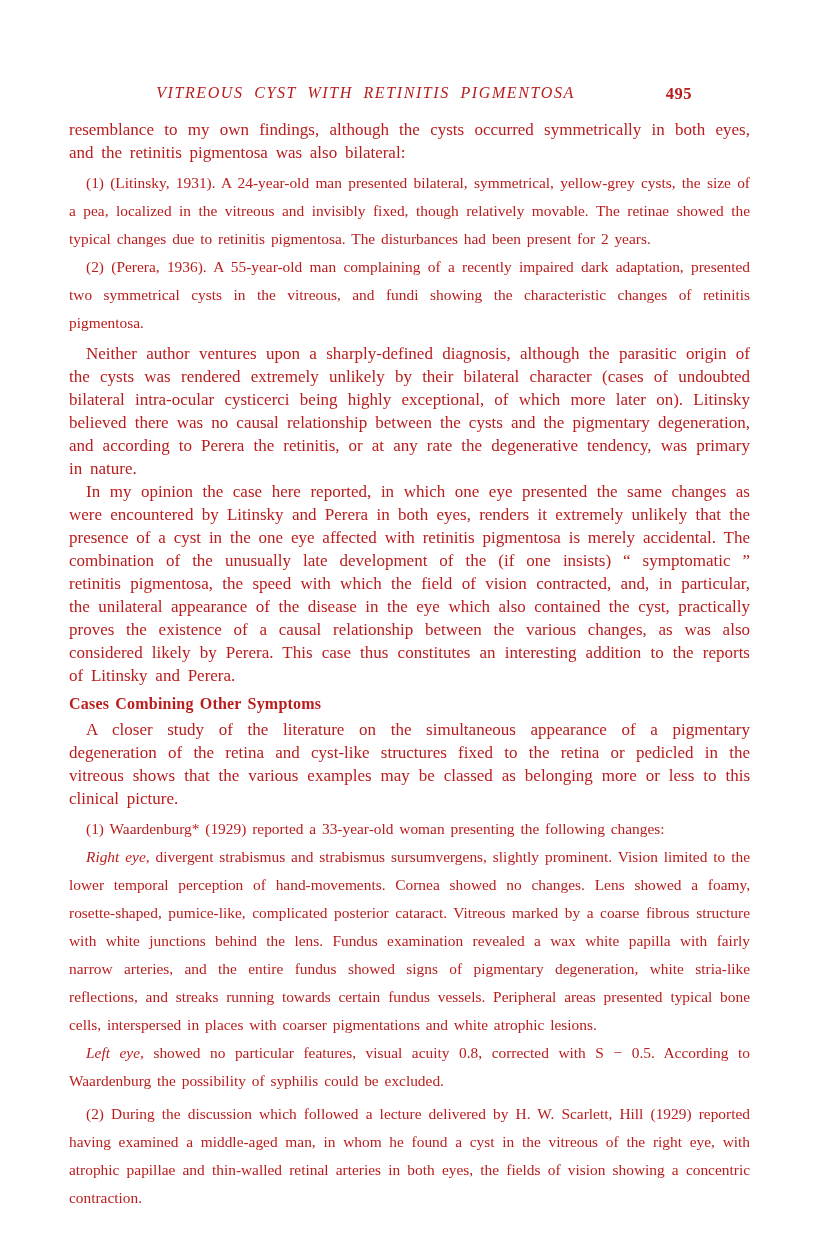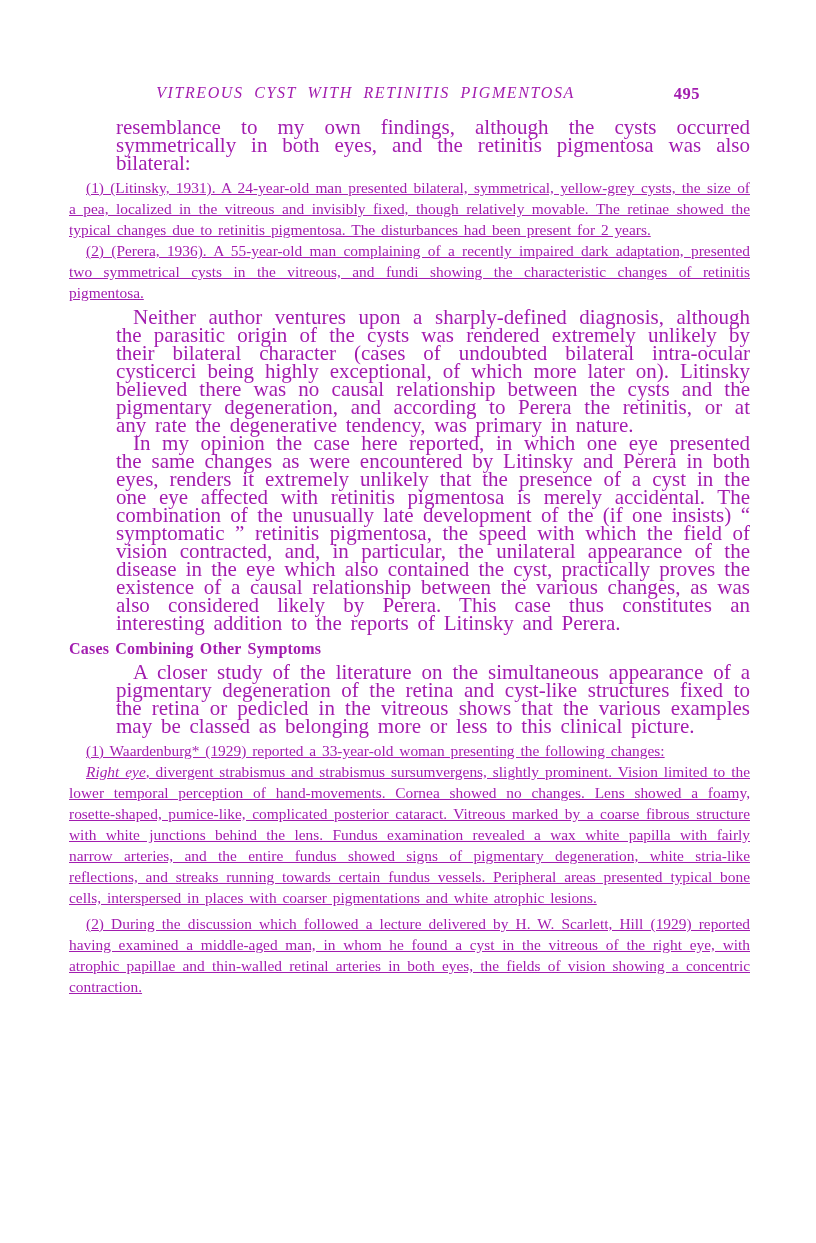--- a/index.html
+++ b/index.html
@@ -1,21 +1,21 @@
 <!DOCTYPE html>
 <html><head>
 <meta charset="utf-8">
 <style>
   html, body { margin: 0; padding: 0; background: #e8e8e8; }
   .page {
     position: relative;
     width: 816px;
     height: 1243px;
     background: #ffffff;
-    color: #a21caf;
+    color: #b91c1c;
     font-family: "Liberation Serif", "DejaVu Serif", serif;
     overflow: hidden;
   }
   .text-block {
     position: absolute;
     left: 69px;
     top: 84px;
     width: 681px;
   }
   .running-head {
@@ -27,41 +27,39 @@
   .journal-title {
     font-style: italic;
     font-size: 16px;
     letter-spacing: 1.6px;
     word-spacing: 5px;
     margin-right: 88px;
     white-space: nowrap;
   }
   .page-number {
     position: absolute;
-    right: 50px;
+    right: 58px;
     top: 0;
     font-size: 16.5px;
     font-weight: 700;
     font-style: normal;
     letter-spacing: 0.5px;
   }
   p { margin: 0; }
   .body {
-    font-size: 21px;
-    line-height: 18px;
+    font-size: 17px;
+    line-height: 23px;
     text-align: justify;
     word-spacing: 3.5px;
-    margin-left: 47px;
   }
   .case {
     font-size: 15.4px;
-    line-height: 21px;
+    line-height: 28px;
     text-align: justify;
     word-spacing: 2px;
-    text-decoration: underline;
   }
   .indent { text-indent: 17px; }
   .gap-sm { margin-top: 5px; }
   .ital { font-style: italic; }
   .section-heading {
     font-size: 16px;
     font-weight: 700;
     margin: 8px 0 5px 0;
     letter-spacing: 0.2px;
     word-spacing: 2px;
@@ -107,18 +105,19 @@
 
     <h2 class="section-heading">Cases Combining Other Symptoms</h2>
 
     <p class="body indent">A closer study of the literature on the simultaneous appearance of a pigmentary degeneration of the retina and cyst-like structures fixed to the retina or pedicled in the vitreous shows that the various examples may be classed as belonging more or less to this clinical picture.</p>
 
     <p class="case indent gap-sm">(1) Waardenburg* (1929) reported a 33-year-old woman presenting the following changes:</p>
 
     <p class="case indent"><span class="ital">Right eye</span><span>, divergent strabismus and strabismus sursumvergens, slightly prominent. Vision limited to the lower temporal perception of hand-movements. Cornea showed no changes. Lens showed a foamy, rosette-shaped, pumice-like, complicated posterior cataract. Vitreous marked by a coarse fibrous structure with white junctions behind the lens. Fundus examination revealed a wax white papilla with fairly narrow arteries, and the entire fundus showed signs of pigmentary degeneration, white stria-like reflections, and streaks running towards certain fundus vessels. Peripheral areas presented typical bone cells, interspersed in places with coarser pigmentations and white atrophic lesions.</span></p>
 
 
+    <p class="case indent"><span class="ital">Left eye</span><span>, showed no particular features, visual acuity 0.8, corrected with S − 0.5. According to Waardenburg the possibility of syphilis could be excluded.</span></p>
 
     <p class="case indent gap-sm">(2) During the discussion which followed a lecture delivered by H. W. Scarlett, Hill (1929) reported having examined a middle-aged man, in whom he found a cyst in the vitreous of the right eye, with atrophic papillae and thin-walled retinal arteries in both eyes, the fields of vision showing a concentric contraction.</p>
 
 
   </div>
 </div>
 
 </body></html>

